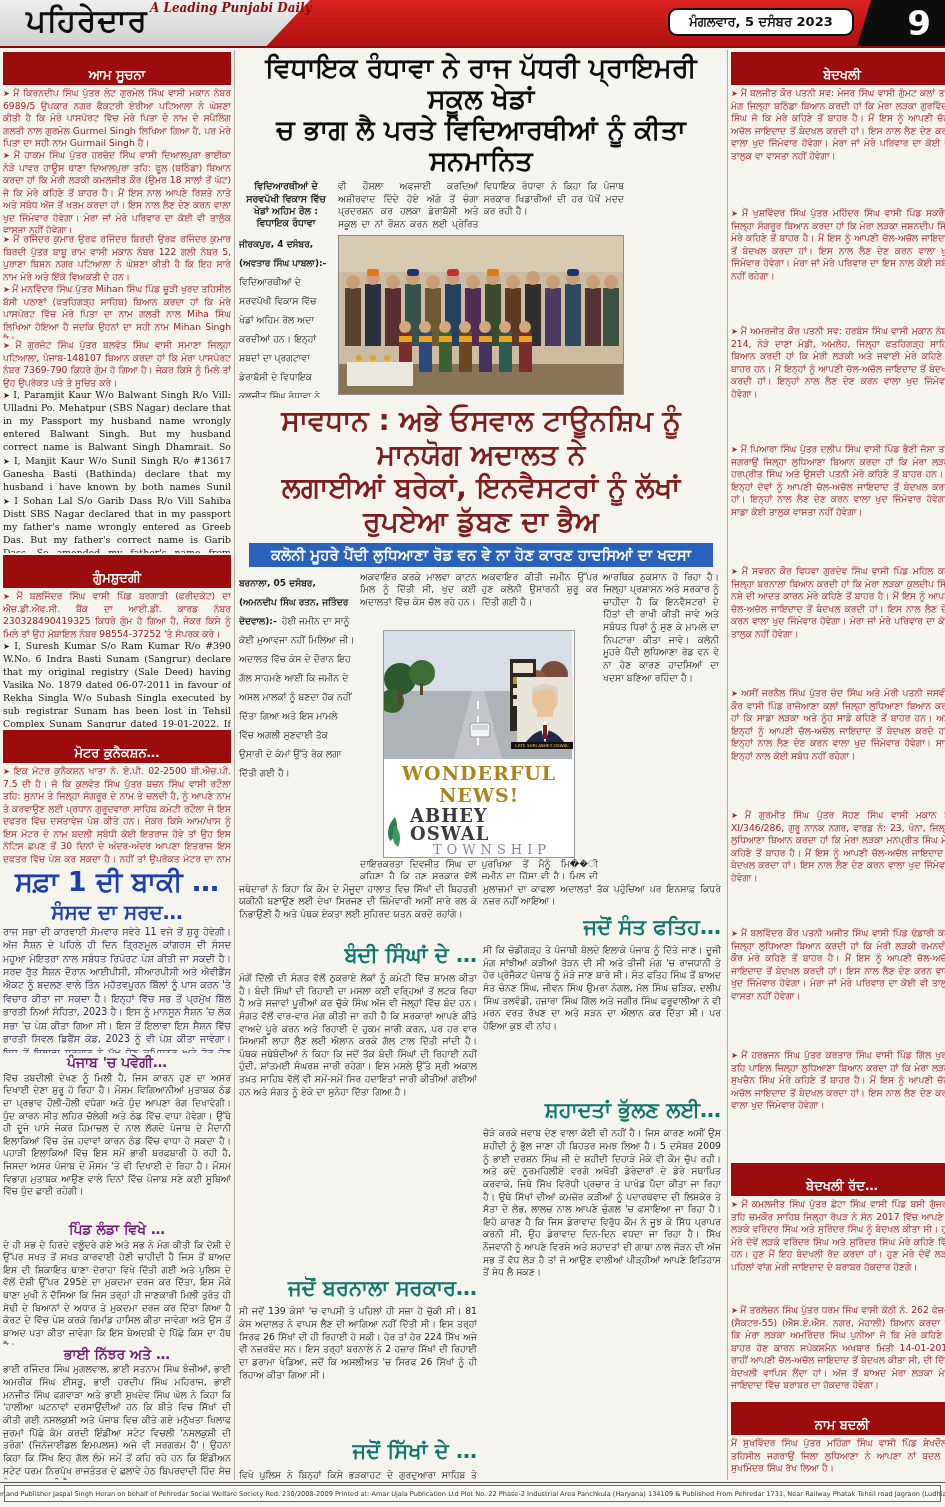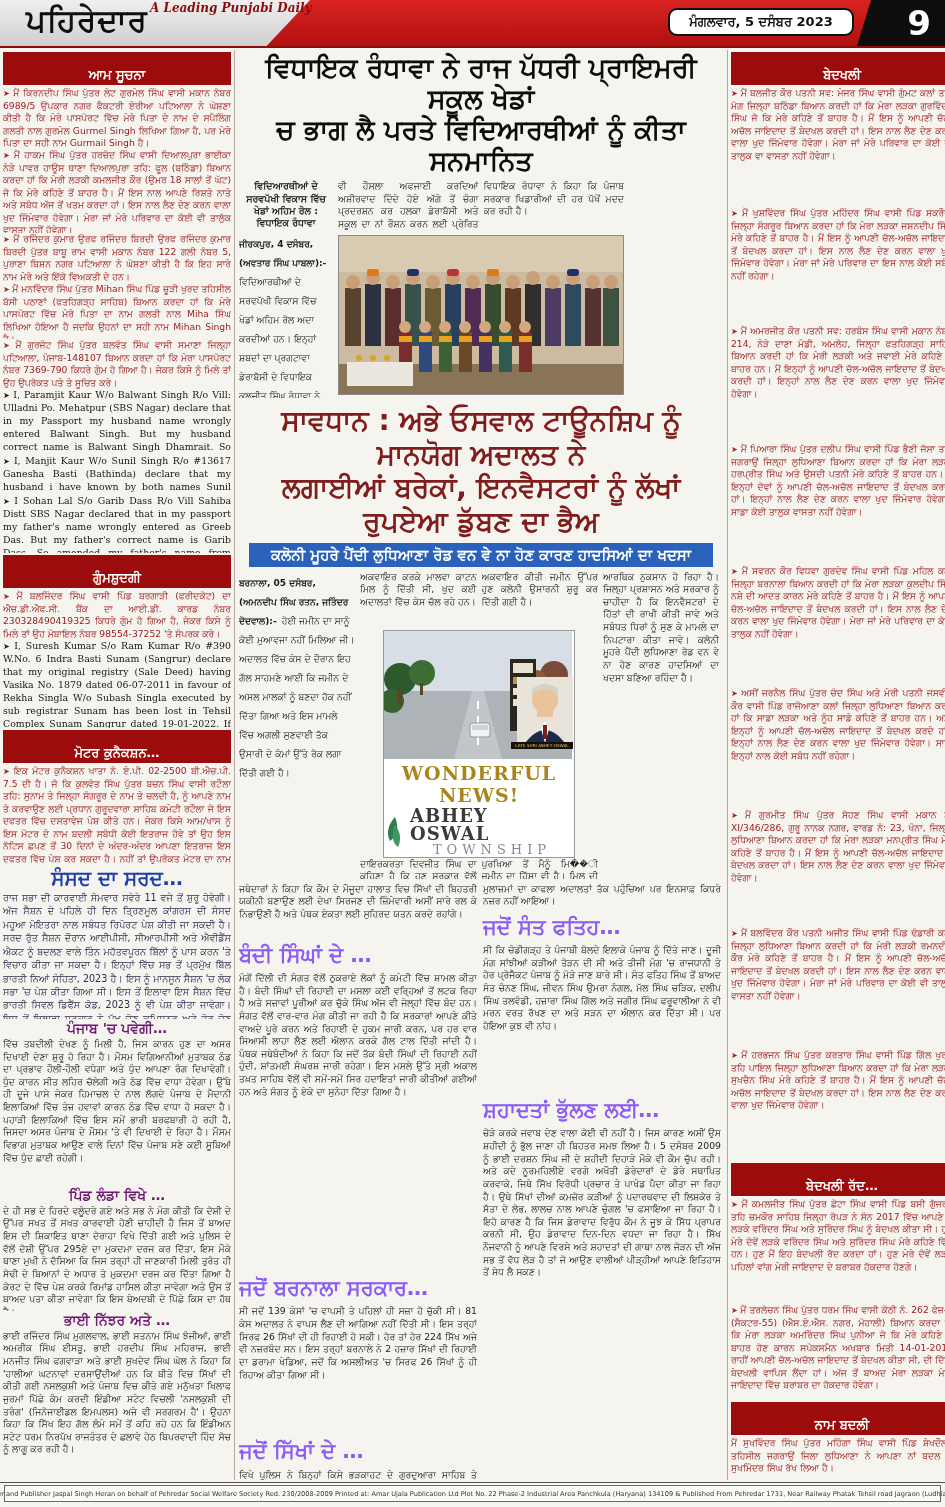--- a/index.html
+++ b/index.html
@@ -69,21 +69,21 @@
   .ad-news{color:#a9861c;font-family:"DejaVu Serif",serif;font-size:19px;font-weight:800;
            text-align:center;letter-spacing:1px;padding:3px 0 1px;}
   .ad-brand{display:flex;align-items:center;justify-content:center;gap:4px;}
   .ad-brand-txt .b1{font-family:"DejaVu Serif",serif;font-size:18px;font-weight:700;color:#3a3a3a;
                     letter-spacing:1px;line-height:1;}
   .ad-brand-txt .b2{font-family:"DejaVu Serif",serif;font-size:13px;color:#8a8a8a;letter-spacing:5px;
                     line-height:1.1;text-align:center;}
   
   .op{display:flex;gap:6px;height:736px;overflow:hidden;margin-top:4px;}
   .op-half{width:238px;flex:none;}
-  .op-h{font-size:21px;font-weight:800;text-align:left;color:#8b5cf6;line-height:1.4;margin:2px 0;}
+  .op-h{font-size:21px;font-weight:800;text-align:right;color:#0f766e;line-height:1.4;margin:2px 0;}
   
   .rule{border-top:1px solid #555;margin:2px 0 2px;}
   .footer-box{margin:0 4px;border:1px solid #6a6a6a;background:#fbfaf6;height:15px;
               display:flex;align-items:center;justify-content:center;}
   .footer-box span{font-size:6.6px;color:#333;white-space:nowrap;}
   .hfix{display:block;}
 </style>
 </head>
 <body>
 
@@ -109,20 +109,21 @@
       <div class="t red arrow" style="height:56px">ਮੈਂ ਮਨਵਿੰਦਰ ਸਿੰਘ ਪੁੱਤਰ Mihan ਸਿੰਘ ਪਿੰਡ ਚੂੜੀ ਖੁਰਦ ਤਹਿਸੀਲ ਬੱਸੀ ਪਠਾਣਾਂ (ਫਤਹਿਗੜ੍ਹ ਸਾਹਿਬ) ਬਿਆਨ ਕਰਦਾ ਹਾਂ ਕਿ ਮੇਰੇ ਪਾਸਪੋਰਟ ਵਿੱਚ ਮੇਰੇ ਪਿਤਾ ਦਾ ਨਾਮ ਗਲਤੀ ਨਾਲ Miha ਸਿੰਘ ਲਿਖਿਆ ਹੋਇਆ ਹੈ ਜਦਕਿ ਉਹਨਾਂ ਦਾ ਸਹੀ ਨਾਮ Mihan Singh ਹੈ।</div>
       <div class="t red arrow" style="height:50px">ਮੈਂ ਗੁਰਜੰਟ ਸਿੰਘ ਪੁੱਤਰ ਬਲਵੰਤ ਸਿੰਘ ਵਾਸੀ ਸਮਾਣਾ ਜਿਲ੍ਹਾ ਪਟਿਆਲਾ, ਪੰਜਾਬ-148107 ਬਿਆਨ ਕਰਦਾ ਹਾਂ ਕਿ ਮੇਰਾ ਪਾਸਪੋਰਟ ਨੰਬਰ 7369-790 ਕਿਧਰੇ ਗੁੰਮ ਹੋ ਗਿਆ ਹੈ। ਜੇਕਰ ਕਿਸੇ ਨੂੰ ਮਿਲੇ ਤਾਂ ਉਹ ਉਪਰੋਕਤ ਪਤੇ ਤੇ ਸੂਚਿਤ ਕਰੇ।</div>
       <div class="t blk arrow" style="height:66px">I, Paramjit Kaur W/o Balwant Singh R/o Vill: Ulladni Po. Mehatpur (SBS Nagar) declare that in my Passport my husband name wrongly entered Balwant Singh. But my husband correct name is Balwant Singh Dhamrait. So amended my husband name from Balwant Singh to Balwant Singh Dhamrait in my Passport.</div>
       <div class="t blk arrow" style="height:40px">I, Manjit Kaur W/o Sunil Singh R/o #13617 Ganesha Basti (Bathinda) declare that my husband i have known by both names Sunil Kumar and Sunil Singh one and the same person.</div>
       <div class="t blk arrow" style="height:58px">I Sohan Lal S/o Garib Dass R/o Vill Sahiba Distt SBS Nagar declared that in my passport my father's name wrongly entered as Greeb Das. But my father's correct name is Garib Dass. So amended my father's name from Greeb Das to Garib Dass in my passport.</div>
       <div class="bar">ਗੁੰਮਸ਼ੁਦਗੀ</div>
       <div class="t red arrow" style="height:50px">ਮੈਂ ਬਲਜਿੰਦਰ ਸਿੰਘ ਵਾਸੀ ਪਿੰਡ ਬਰਗਾੜੀ (ਫਰੀਦਕੋਟ) ਦਾ ਐਚ.ਡੀ.ਐਫ.ਸੀ. ਬੈਂਕ ਦਾ ਆਈ.ਡੀ. ਕਾਰਡ ਨੰਬਰ 230328490419325 ਕਿਧਰੇ ਗੁੰਮ ਹੋ ਗਿਆ ਹੈ, ਜੇਕਰ ਕਿਸੇ ਨੂੰ ਮਿਲੇ ਤਾਂ ਉਹ ਮੋਬਾਇਲ ਨੰਬਰ 98554-37252 'ਤੇ ਸੰਪਰਕ ਕਰੇ।</div>
       <div class="t blk arrow" style="height:88px">I, Suresh Kumar S/o Ram Kumar R/o #390 W.No. 6 Indra Basti Sunam (Sangrur) declare that my original registry (Sale Deed) having Vasika No. 1879 dated 06-07-2011 in favour of Rekha Singla W/o Subash Singla executed by sub registrar Sunam has been lost in Tehsil Complex Sunam Sangrur dated 19-01-2022. If anybody found then contact at my above address/Mob. No. 8054712391.</div>
       <div class="bar">ਮੋਟਰ ਕੁਨੈਕਸ਼ਨ…</div>
       <div class="t red arrow" style="height:100px">ਇਕ ਮੋਟਰ ਕੁਨੈਕਸ਼ਨ ਖਾਤਾ ਨੰ. ਏ.ਪੀ. 02-2500 ਬੀ.ਐਚ.ਪੀ. 7.5 ਦੀ ਹੈ। ਜੋ ਕਿ ਕੁਲਵੰਤ ਸਿੰਘ ਪੁੱਤਰ ਬਚਨ ਸਿੰਘ ਵਾਸੀ ਰਟੌਲਾ ਤਹਿ: ਸੁਨਾਮ ਤੇ ਜਿਲ੍ਹਾ ਸੰਗਰੂਰ ਦੇ ਨਾਮ ਤੇ ਚਲਦੀ ਹੈ, ਨੂੰ ਆਪਣੇ ਨਾਮ ਤੇ ਕਰਵਾਉਣ ਲਈ ਪ੍ਰਧਾਨ ਗੁਰੂਦਵਾਰਾ ਸਾਹਿਬ ਕਮੇਟੀ ਰਟੌਲਾ ਜੋ ਇਸ ਦਫਤਰ ਵਿੱਚ ਦਸਤਾਵੇਜ ਪੇਸ਼ ਕੀਤੇ ਹਨ। ਜੇਕਰ ਕਿਸੇ ਆਮ/ਖਾਸ ਨੂੰ ਇਸ ਮੋਟਰ ਦੇ ਨਾਮ ਬਦਲੀ ਸਬੰਧੀ ਕੋਈ ਇਤਰਾਜ ਹੋਵੇ ਤਾਂ ਉਹ ਇਸ ਨੋਟਿਸ ਛਪਣ ਤੋਂ 30 ਦਿਨਾਂ ਦੇ ਅੰਦਰ-ਅੰਦਰ ਆਪਣਾ ਇਤਰਾਜ ਇਸ ਦਫਤਰ ਵਿੱਚ ਪੇਸ਼ ਕਰ ਸਕਦਾ ਹੈ। ਨਹੀਂ ਤਾਂ ਉਪਰੋਕਤ ਮੋਟਰ ਦਾ ਨਾਮ ਬਦਲੀ ਕਰ ਦਿੱਤਾ ਜਾਵੇਗਾ ਅਤੇ ਫਿਰ ਕੋਈ ਵੀ ਇਤਰਾਜ ਨਾਕਾਬਿਲੇ ਗੌਰ ਹੋਵੇਗਾ। ਸਹਾਇਕ ਇੰਜੀਨੀਅਰ, ਪੰ:ਸ:ਪਾ:ਕਾ:ਲਿਮ: ਉੱਪਰ ਮੰਡਲ, ਮਹਿਲਾਂ।</div>
+      <div class="h-blue-xl">ਸਫ਼ਾ 1 ਦੀ ਬਾਕੀ …</div>
       <div class="h-blue">ਸੰਸਦ ਦਾ ਸਰਦ…</div>
       <div class="t navy" style="height:128px">ਰਾਜ ਸਭਾ ਦੀ ਕਾਰਵਾਈ ਸੋਮਵਾਰ ਸਵੇਰੇ 11 ਵਜੇ ਤੋਂ ਸ਼ੁਰੂ ਹੋਵੇਗੀ। ਅੱਜ ਸੈਸ਼ਨ ਦੇ ਪਹਿਲੇ ਹੀ ਦਿਨ ਤ੍ਰਿਣਮੂਲ ਕਾਂਗਰਸ ਦੀ ਸੰਸਦ ਮਹੂਆ ਮੋਇਤਰਾ ਨਾਲ ਸਬੰਧਤ ਰਿਪੋਰਟ ਪੇਸ਼ ਕੀਤੀ ਜਾ ਸਕਦੀ ਹੈ। ਸਰਦ ਰੁੱਤ ਸੈਸ਼ਨ ਦੌਰਾਨ ਆਈਪੀਸੀ, ਸੀਆਰਪੀਸੀ ਅਤੇ ਐਵੀਡੈਂਸ ਐਕਟ ਨੂੰ ਬਦਲਣ ਵਾਲੇ ਤਿੰਨ ਮਹੱਤਵਪੂਰਨ ਬਿੱਲਾਂ ਨੂੰ ਪਾਸ ਕਰਨ 'ਤੇ ਵਿਚਾਰ ਕੀਤਾ ਜਾ ਸਕਦਾ ਹੈ। ਇਨ੍ਹਾਂ ਵਿੱਚ ਸਭ ਤੋਂ ਪ੍ਰਮੁੱਖ ਬਿੱਲ ਭਾਰਤੀ ਨਿਆਂ ਸੰਹਿਤਾ, 2023 ਹੈ। ਇਸ ਨੂੰ ਮਾਨਸੂਨ ਸੈਸ਼ਨ 'ਚ ਲੋਕ ਸਭਾ 'ਚ ਪੇਸ਼ ਕੀਤਾ ਗਿਆ ਸੀ। ਇਸ ਤੋਂ ਇਲਾਵਾ ਇਸ ਸੈਸ਼ਨ ਵਿੱਚ ਭਾਰਤੀ ਸਿਵਲ ਡਿਫੈਂਸ ਕੋਡ, 2023 ਨੂੰ ਵੀ ਪੇਸ਼ ਕੀਤਾ ਜਾਵੇਗਾ। ਇਸ ਤੋਂ ਇਲਾਵਾ ਸਰਕਾਰ ਨੇ ਮੁੱਖ ਚੋਣ ਕਮਿਸ਼ਨਰ ਅਤੇ ਹੋਰ ਚੋਣ ਕਮਿਸ਼ਨਰ (ਨਿਯੁਕਤੀ, ਸ਼ਰਤਾਂ ਅਤੇ ਅਹੁਦੇ ਦੀ ਮਿਆਦ) ਬਿੱਲ ਵੀ ਸ਼ਾਮਲ ਕੀਤਾ ਹੈ। ਇਸ ਸੈਸ਼ਨ ਵਿੱਚ ਐਡਵੋਕੇਟਸ (ਸੋਧ) ਬਿੱਲ, ਜੰਮੂ ਅਤੇ ਕਸ਼ਮੀਰ ਰਿਜ਼ਰਵੇਸ਼ਨ (ਸੋਧ) ਬਿੱਲ, ਜੰਮੂ ਅਤੇ ਕਸ਼ਮੀਰ ਪੁਨਰਗਠਨ (ਸੋਧ) ਬਿੱਲ, ਸੰਵਿਧਾਨ (ਜੰਮੂ-ਕਸ਼ਮੀਰ) ਅਨੁਸੂਚਿਤ ਜਾਤੀ ਆਰਡਰ (ਸੋਧ) ਬਿੱਲ, ਪੋਸਟ ਆਫਿਸ ਬਿੱਲ, ਪ੍ਰੈਸ ਅਤੇ ਰਜਿਸਟ੍ਰੇਸ਼ਨ ਆਫ ਪੀਰੀਓਡੀਕਲ ਬਿੱਲ, ਕੇਂਦਰ ਸ਼ਾਸਤ ਪ੍ਰਦੇਸ਼ਾਂ ਦੀ ਸਰਕਾਰ (ਸੋਧ) ਬਿੱਲ ਅਤੇ ਕੇਂਦਰੀ ਯੂਨੀਵਰਸਿਟੀਆਂ (ਸੋਧ) ਬਿੱਲ ਲਿਆਇਆ ਜਾ ਰਿਹਾ ਹੈ।</div>
       <div class="h-black">ਪੰਜਾਬ 'ਚ ਪਵੇਗੀ…</div>
       <div class="t body-txt" style="height:148px">ਵਿੱਚ ਤਬਦੀਲੀ ਦੇਖਣ ਨੂੰ ਮਿਲੀ ਹੈ, ਜਿਸ ਕਾਰਨ ਹੁਣ ਦਾ ਅਸਰ ਦਿਖਾਈ ਦੇਣਾ ਸ਼ੁਰੂ ਹੋ ਰਿਹਾ ਹੈ। ਮੌਸਮ ਵਿਗਿਆਨੀਆਂ ਮੁਤਾਬਕ ਠੰਡ ਦਾ ਪ੍ਰਭਾਵ ਹੌਲੀ-ਹੌਲੀ ਵਧੇਗਾ ਅਤੇ ਧੁੰਦ ਆਪਣਾ ਰੰਗ ਦਿਖਾਵੇਗੀ। ਧੁੰਦ ਕਾਰਨ ਸੀਤ ਲਹਿਰ ਚੱਲੇਗੀ ਅਤੇ ਠੰਡ ਵਿੱਚ ਵਾਧਾ ਹੋਵੇਗਾ। ਉੱਥੇ ਹੀ ਦੂਜੇ ਪਾਸੇ ਜੇਕਰ ਹਿਮਾਚਲ ਦੇ ਨਾਲ ਲੱਗਦੇ ਪੰਜਾਬ ਦੇ ਮੈਦਾਨੀ ਇਲਾਕਿਆਂ ਵਿੱਚ ਤੇਜ਼ ਹਵਾਵਾਂ ਕਾਰਨ ਠੰਡ ਵਿੱਚ ਵਾਧਾ ਹੋ ਸਕਦਾ ਹੈ। ਪਹਾੜੀ ਇਲਾਕਿਆਂ ਵਿੱਚ ਇਸ ਸਮੇਂ ਭਾਰੀ ਬਰਫਬਾਰੀ ਹੋ ਰਹੀ ਹੈ, ਜਿਸਦਾ ਅਸਰ ਪੰਜਾਬ ਦੇ ਮੌਸਮ 'ਤੇ ਵੀ ਦਿਖਾਈ ਦੇ ਰਿਹਾ ਹੈ। ਮੌਸਮ ਵਿਭਾਗ ਮੁਤਾਬਕ ਆਉਣ ਵਾਲੇ ਦਿਨਾਂ ਵਿੱਚ ਪੰਜਾਬ ਸਣੇ ਕਈ ਸੂਬਿਆਂ ਵਿੱਚ ਧੁੰਦ ਛਾਈ ਰਹੇਗੀ।</div>
       <div class="h-black">ਪਿੰਡ ਲੰਡਾ ਵਿਖੇ …</div>
       <div class="t body-txt" style="height:106px">ਦੇ ਹੀ ਸਭ ਦੇ ਹਿਰਦੇ ਵਲੂੰਦਰੇ ਗਏ ਅਤੇ ਸਭ ਨੇ ਮੰਗ ਕੀਤੀ ਕਿ ਦੋਸ਼ੀ ਦੇ ਉੱਪਰ ਸਖਤ ਤੋਂ ਸਖਤ ਕਾਰਵਾਈ ਹੋਣੀ ਚਾਹੀਦੀ ਹੈ ਜਿਸ ਤੋਂ ਬਾਅਦ ਇਸ ਦੀ ਸ਼ਿਕਾਇਤ ਥਾਣਾ ਦੋਰਾਹਾ ਵਿਖੇ ਦਿੱਤੀ ਗਈ ਅਤੇ ਪੁਲਿਸ ਦੇ ਵੱਲੋਂ ਦੋਸ਼ੀ ਉੱਪਰ 295ਏ ਦਾ ਮੁਕਦਮਾ ਦਰਜ ਕਰ ਦਿੱਤਾ, ਇਸ ਮੌਕੇ ਥਾਣਾ ਮੁਖੀ ਨੇ ਦੱਸਿਆ ਕਿ ਜਿਸ ਤਰ੍ਹਾਂ ਹੀ ਜਾਣਕਾਰੀ ਮਿਲੀ ਤੁਰੰਤ ਹੀ ਸੋਢੀ ਦੇ ਬਿਆਨਾਂ ਦੇ ਅਧਾਰ ਤੇ ਮੁਕਦਮਾ ਦਰਜ ਕਰ ਦਿੱਤਾ ਗਿਆ ਹੈ ਕੋਰਟ ਦੇ ਵਿੱਚ ਪੇਸ਼ ਕਰਕੇ ਰਿਮਾਂਡ ਹਾਸਿਲ ਕੀਤਾ ਜਾਵੇਗਾ ਅਤੇ ਉਸ ਤੋਂ ਬਾਅਦ ਪਤਾ ਕੀਤਾ ਜਾਵੇਗਾ ਕਿ ਇਸ ਬੇਅਦਬੀ ਦੇ ਪਿੱਛੇ ਕਿਸ ਦਾ ਹੱਥ ਹੈ।</div>
       <div class="h-black">ਭਾਈ ਨਿੱਝਰ ਅਤੇ …</div>
       <div class="t body-txt" style="height:130px">ਭਾਈ ਰਜਿੰਦਰ ਸਿੰਘ ਮੁਗਲਵਾਲ, ਭਾਈ ਸਤਨਾਮ ਸਿੰਘ ਝੰਜੀਆਂ, ਭਾਈ ਅਮਰੀਕ ਸਿੰਘ ਈਸੜੂ, ਭਾਈ ਹਰਦੀਪ ਸਿੰਘ ਮਹਿਰਾਜ, ਭਾਈ ਮਨਜੀਤ ਸਿੰਘ ਫਗਵਾੜਾ ਅਤੇ ਭਾਈ ਸੁਖਦੇਵ ਸਿੰਘ ਘੋਲ ਨੇ ਕਿਹਾ ਕਿ 'ਹਾਲੀਆ ਘਟਨਾਵਾਂ ਦਰਸਾਉਂਦੀਆਂ ਹਨ ਕਿ ਬੀਤੇ ਵਿਚ ਸਿੱਖਾਂ ਦੀ ਕੀਤੀ ਗਈ ਨਸਲਕੁਸ਼ੀ ਅਤੇ ਪੰਜਾਬ ਵਿਚ ਕੀਤੇ ਗਏ ਮਨੁੱਖਤਾ ਖਿਲਾਫ ਜੁਰਮਾਂ ਪਿੱਛੇ ਕੰਮ ਕਰਦੀ ਇੰਡੀਆ ਸਟੇਟ ਵਿਚਲੀ 'ਨਸਲਕੁਸ਼ੀ ਦੀ ਤਰੰਗ' (ਜਿਨੋਜਾਈਡਲ ਇਮਪਲਸ) ਅਜੇ ਵੀ ਸਰਗਰਮ ਹੈ'। ਉਹਨਾ ਕਿਹਾ ਕਿ ਸਿੱਖ ਇਹ ਗੱਲ ਲੰਮੇ ਸਮੇਂ ਤੋਂ ਕਹਿ ਰਹੇ ਹਨ ਕਿ ਇੰਡੀਅਨ ਸਟੇਟ ਧਰਮ ਨਿਰਪੱਖ ਰਾਜਤੰਤਰ ਦੇ ਛਲਾਵੇ ਹੇਠ ਬਿਪਰਵਾਦੀ ਹਿੰਦ ਸੋਚ ਨੂੰ ਲਾਗੂ ਕਰ ਰਹੀ ਹੈ।</div>
     </div>
 

